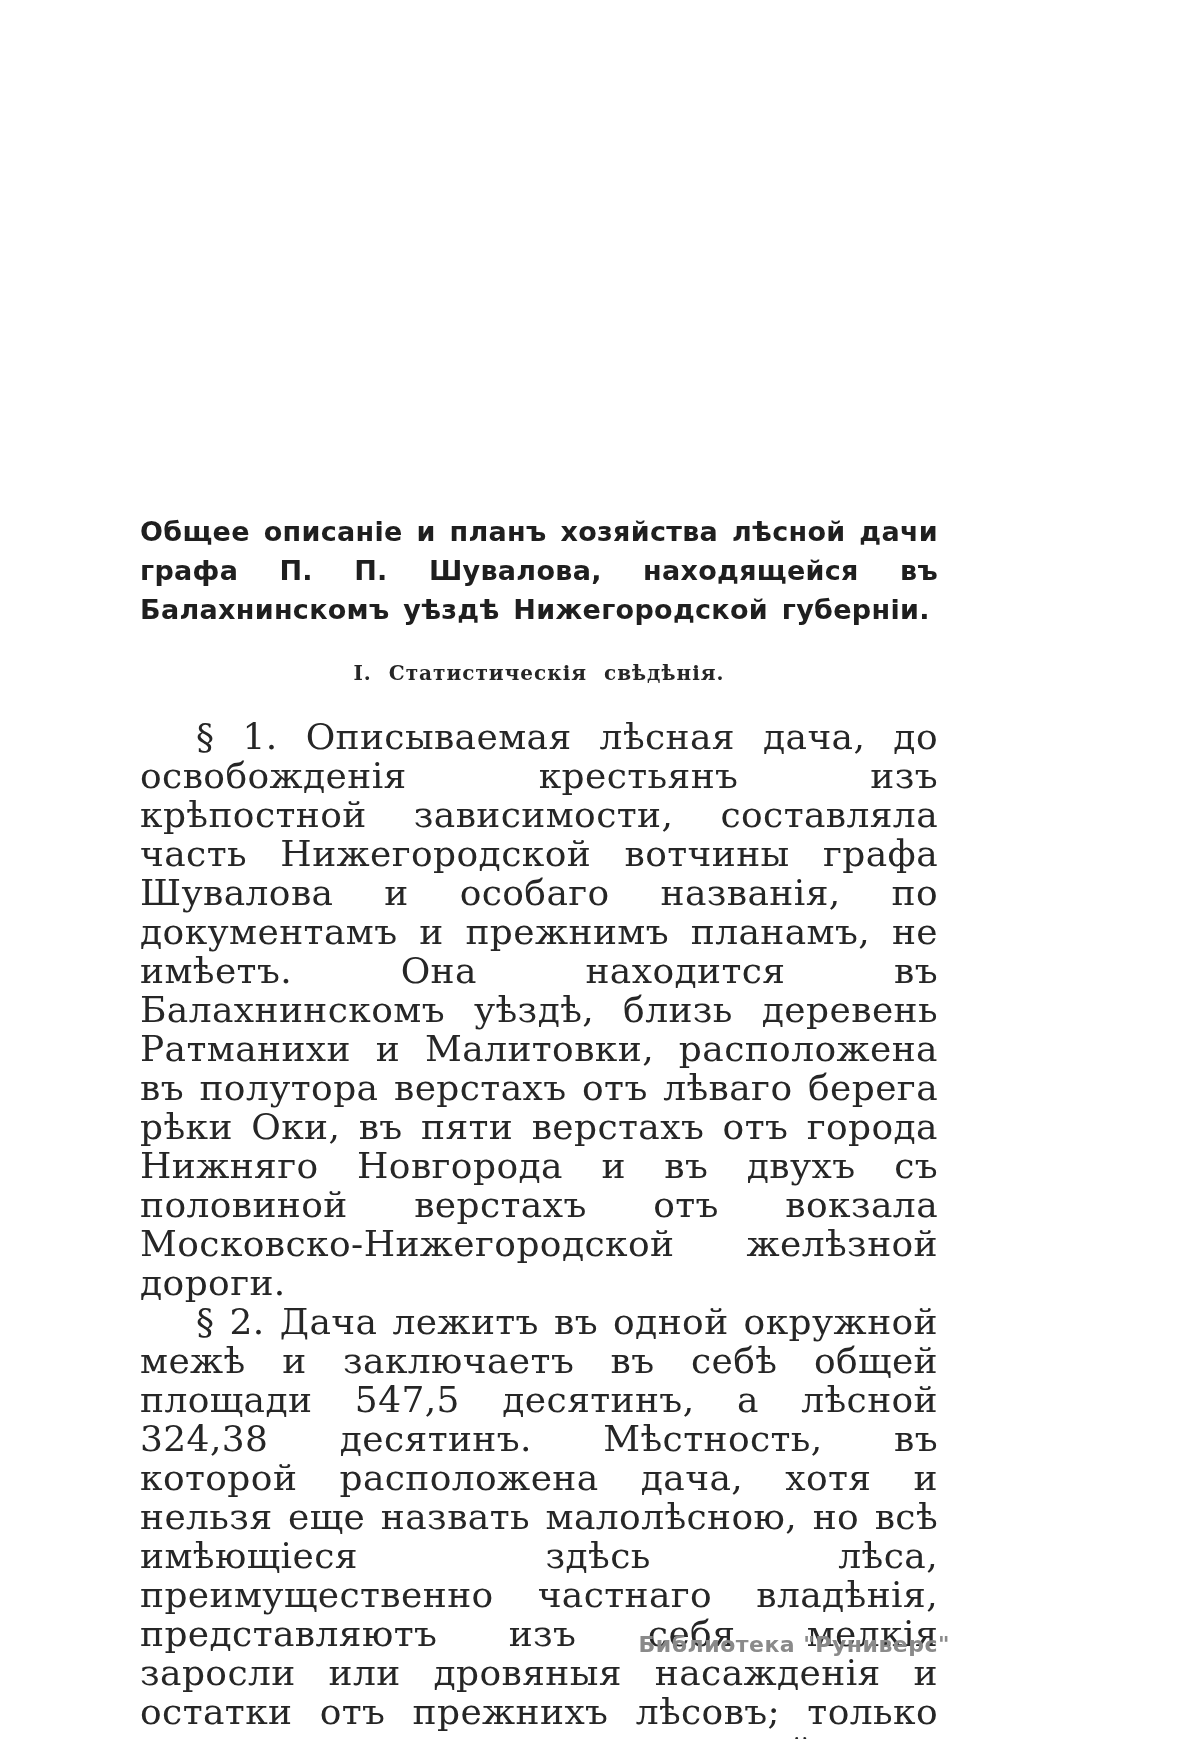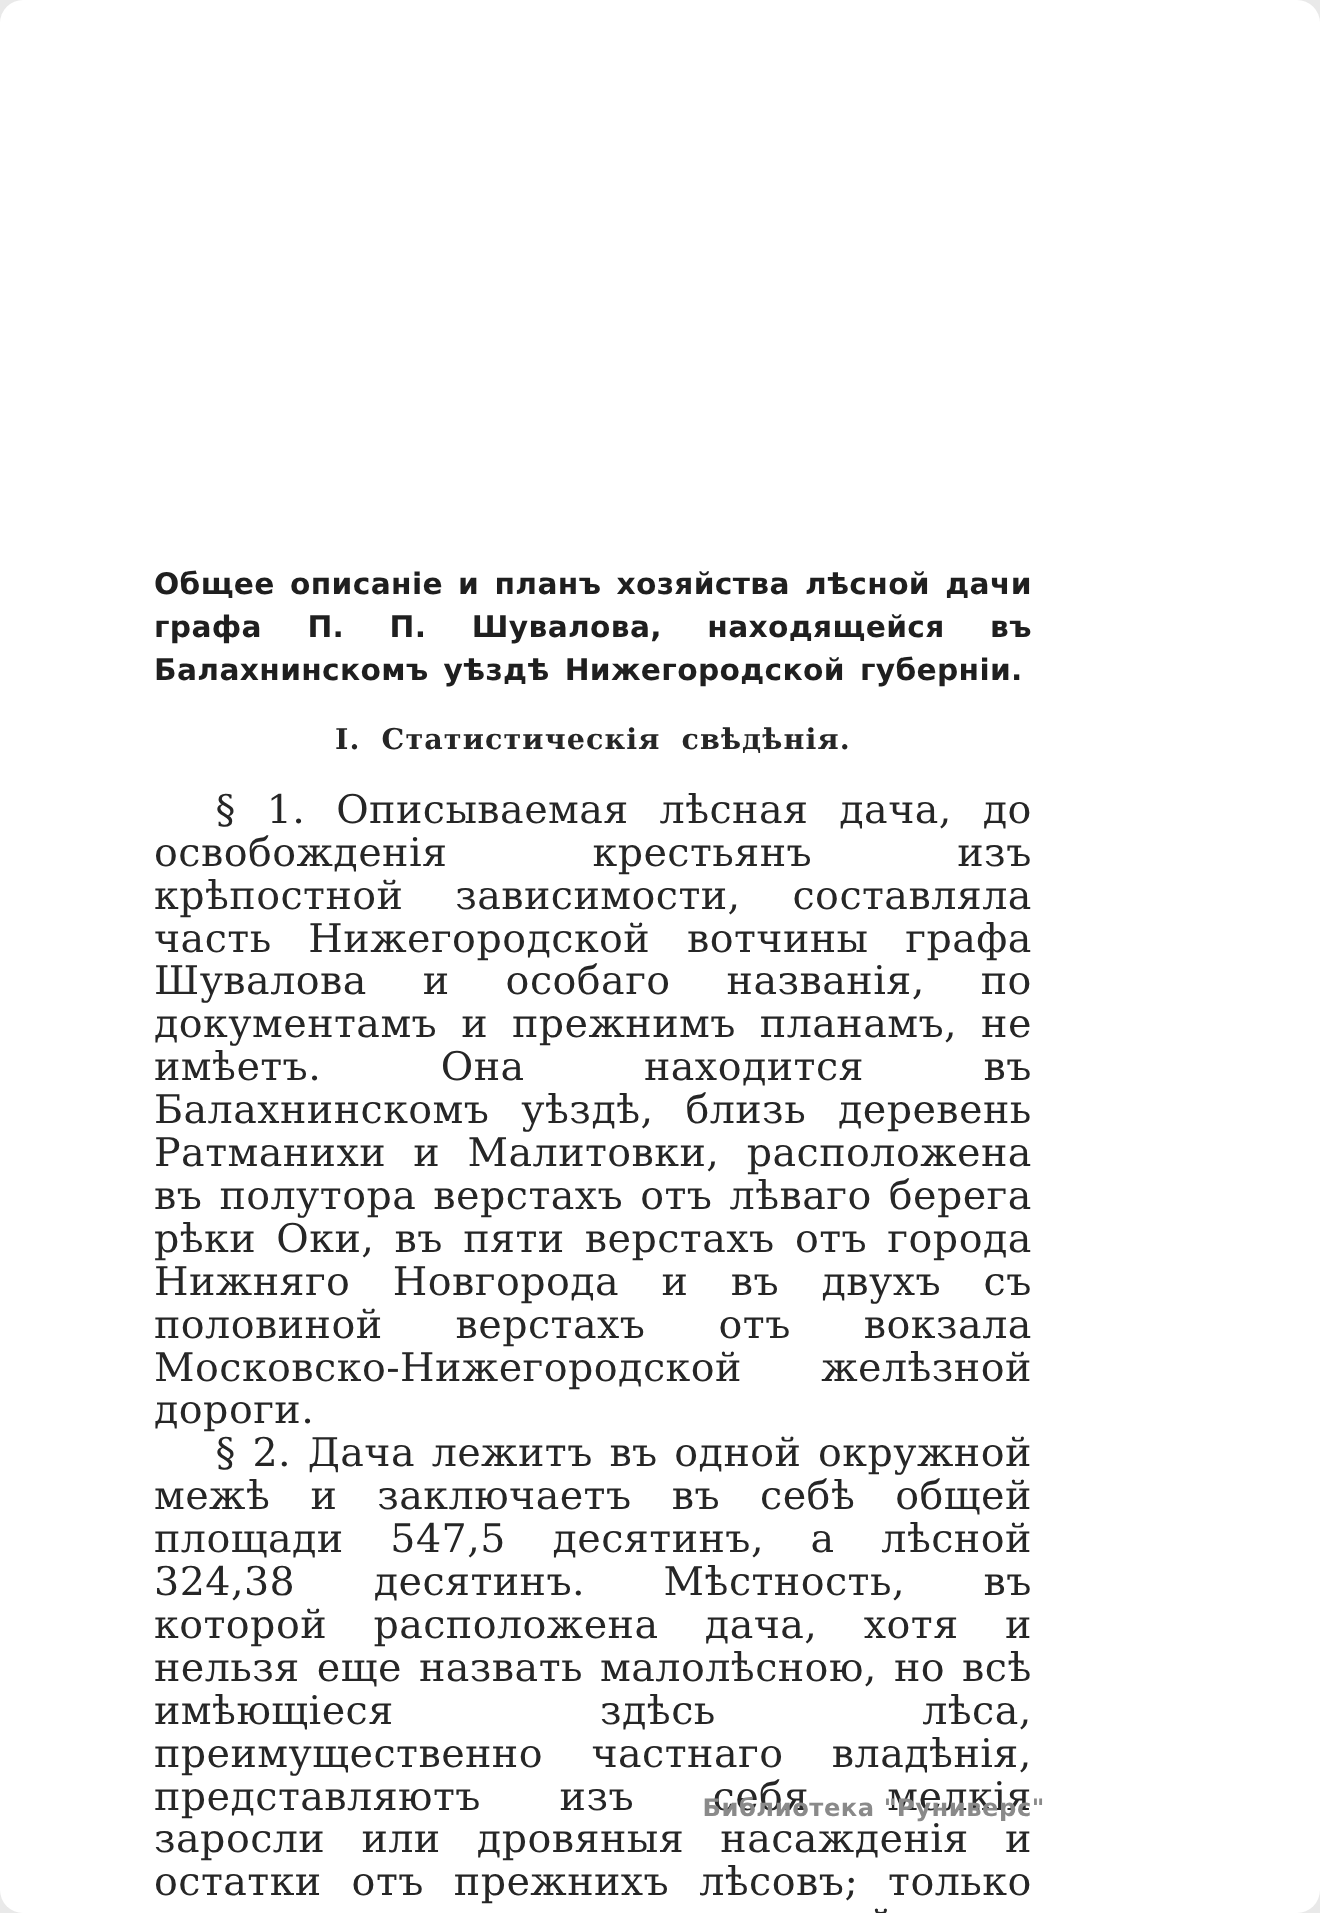--- a/index.html
+++ b/index.html
@@ -9,41 +9,40 @@
   }
   .page {
     position: relative;
     width: 1200px;
     height: 1739px;
     margin: 0 auto;
     background: #ffffff;
     overflow: hidden;
     font-family: "DejaVu Serif", "Liberation Serif", serif;
     color: #262626;
-    border-radius: 21px;
   }
   .content {
     position: absolute;
     left: 140px;
     top: 512px;
     width: 798px;
   }
   .heading {
     font-family: "DejaVu Sans", "Liberation Sans", sans-serif;
     font-weight: bold;
     font-size: 27px;
     line-height: 39px;
     text-align: justify;
     letter-spacing: 0.3px;
     word-spacing: 4px;
     color: #1f1f1f;
     margin: 0;
   }
   .section-title {
-    font-size: 26px;
+    font-size: 20px;
     line-height: 36px;
     text-align: center;
     word-spacing: 9px;
     letter-spacing: 1px;
     color: #262626;
     margin: 26px 0 0 0;
   }
   .body-text {
     margin-top: 26px;
   }

